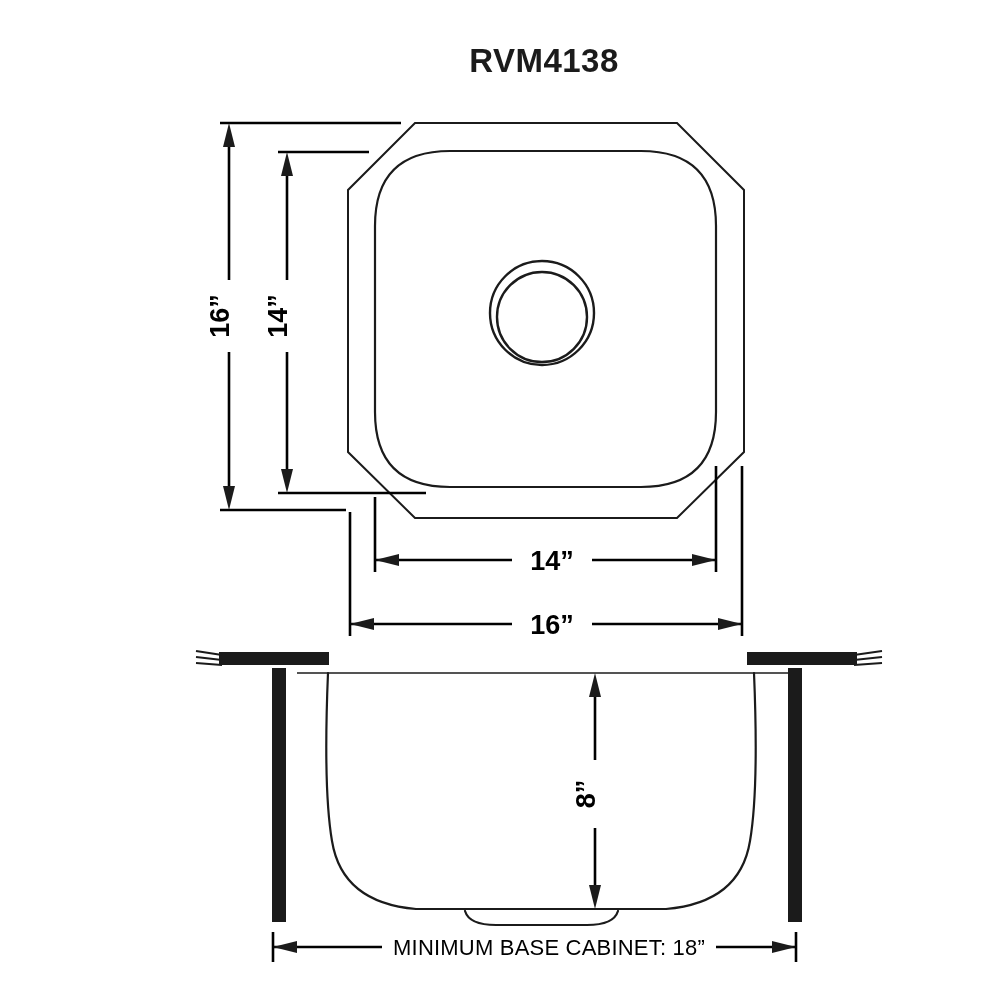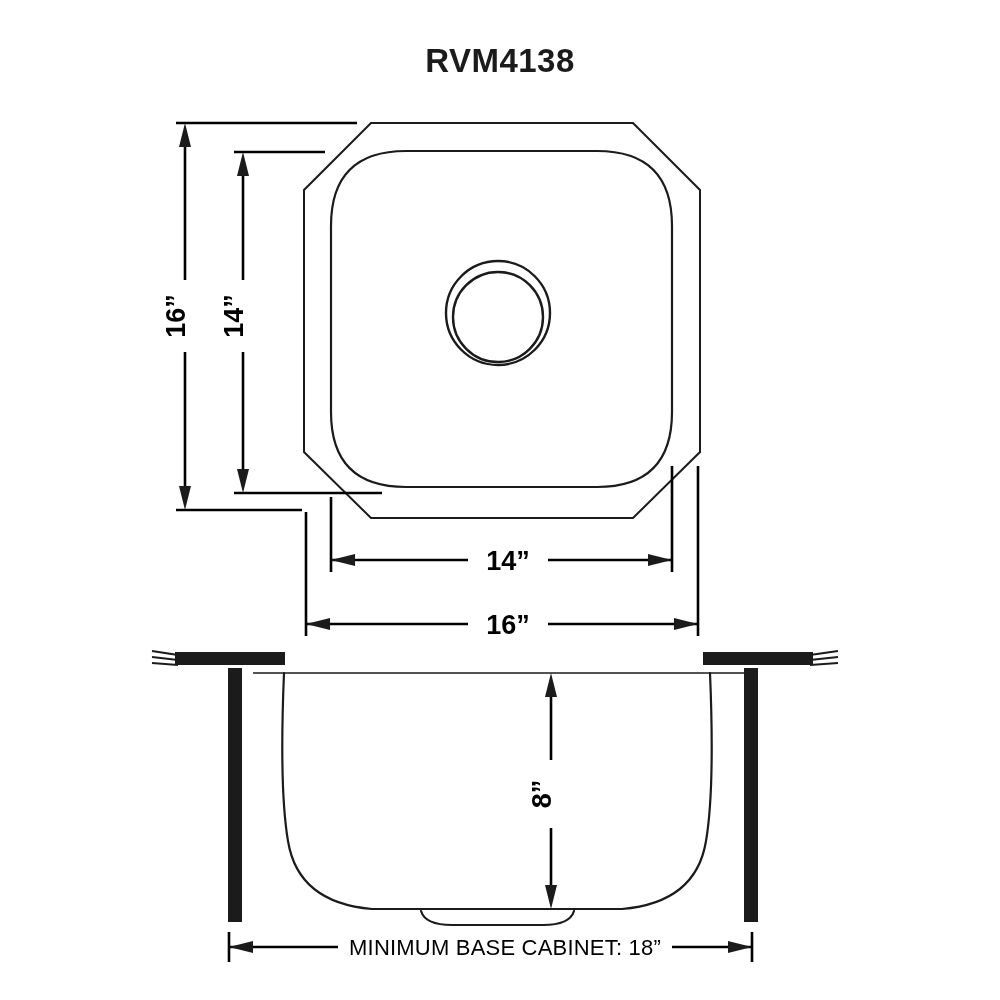--- a/index.html
+++ b/index.html
@@ -13,20 +13,21 @@
     height: 1000px;
     font-family: "Liberation Sans", sans-serif;
     color: #1b1b1b;
     overflow: hidden;
   }
   #sheet {
     position: relative;
     width: 924px;
     height: 1000px;
     background: #ffffff;
+    margin-left: 44px;
   }
   #drawing {
     position: absolute;
     inset: 0;
     width: 1000px;
     height: 1000px;
     display: block;
   }
   .title-text {
     font-weight: bold;

